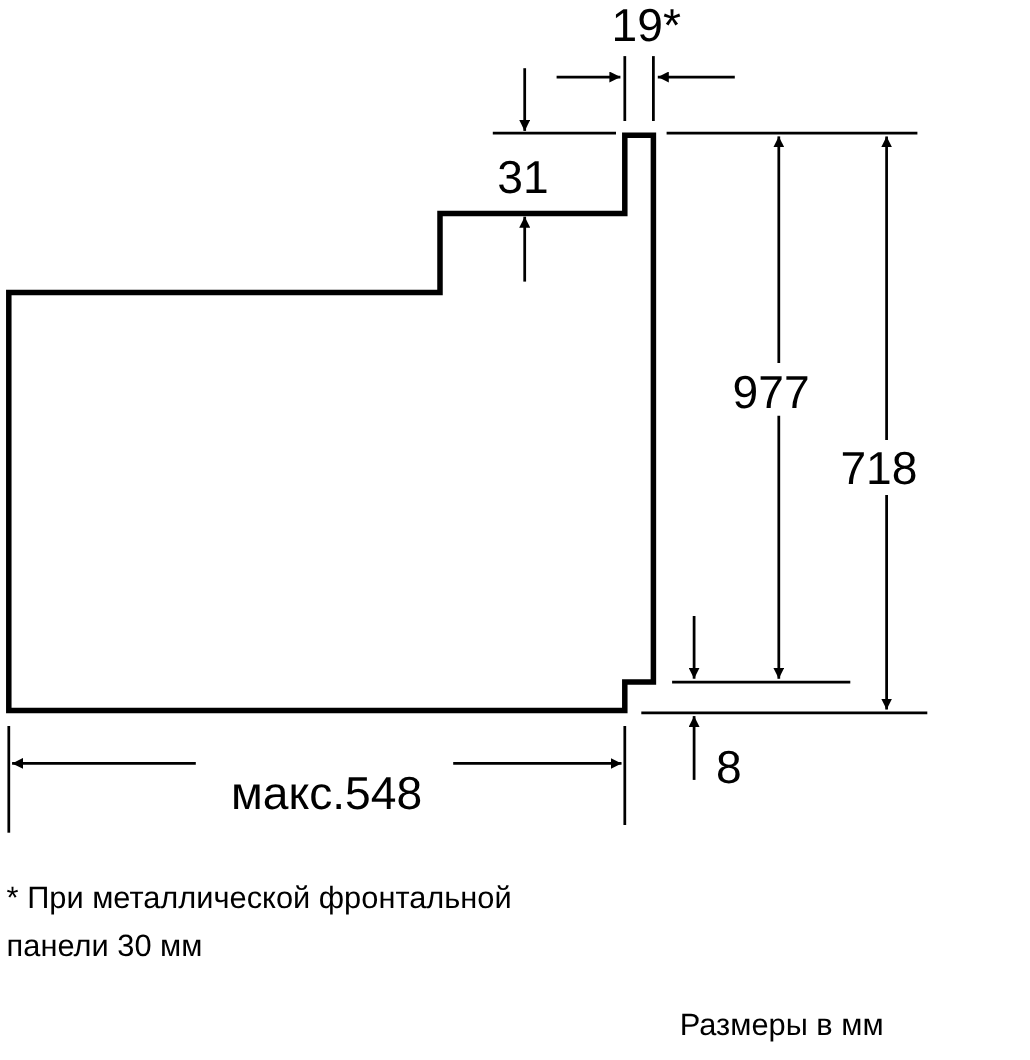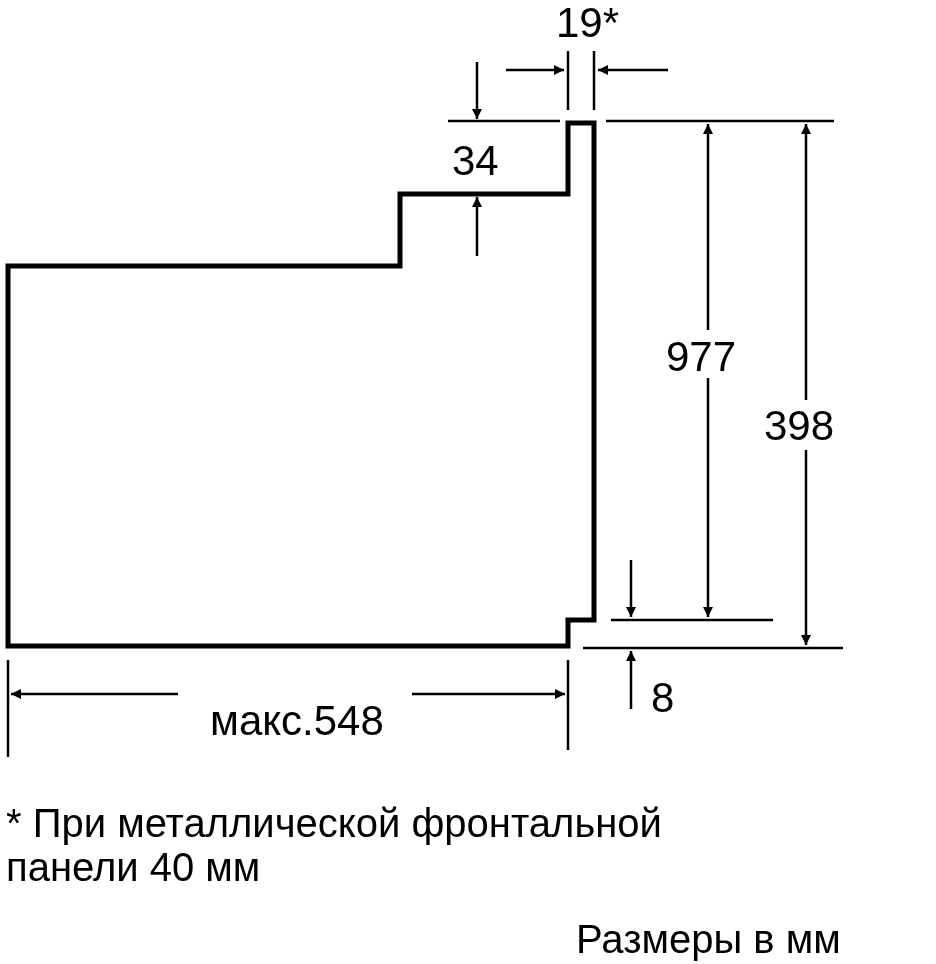--- a/index.html
+++ b/index.html
@@ -1,21 +1,21 @@
 <!DOCTYPE html>
 <html><head>
 <meta charset="utf-8">
 <style>
   html, body { margin:0; padding:0; background:#ffffff; }
   body { width:936px; height:964px; position:relative; overflow:hidden;
          font-family:"Liberation Sans", sans-serif; color:#000; }
   svg { position:absolute; left:0; top:0; }
   .lbl { position:absolute; font-family:"Liberation Sans", sans-serif; color:#000; white-space:nowrap; line-height:1; }
   .dim { font-size:42px; }
-  .note { font-size:40px; line-height:1.15; }
+  .note { font-size:28px; line-height:1.15; }
 </style>
 </head>
 <body>
 
 <svg width="936" height="964" viewBox="0 0 936 964">
   <defs>
     <marker id="ah" viewBox="0 0 10 10" refX="10" refY="5" markerWidth="10" markerHeight="10" markerUnits="userSpaceOnUse" orient="auto">
       <path d="M0,0 L10,5 L0,10 z" fill="#000"></path>
     </marker>
   </defs>
@@ -51,21 +51,21 @@
 
     <line x1="631" y1="560" x2="631" y2="617" marker-end="url(#ah)"></line>
     <line x1="631" y1="709" x2="631" y2="651" marker-end="url(#ah)"></line>
 
     <line x1="178" y1="694" x2="11" y2="694" marker-end="url(#ah)"></line>
     <line x1="412" y1="694" x2="565" y2="694" marker-end="url(#ah)"></line>
   </g>
 </svg>
 
 <div class="lbl dim" style="left:556px; top:2px;">19*</div>
-<div class="lbl dim" style="left:452px; top:140px;">34</div>
+<div class="lbl dim" style="left:452px; top:140px;">31</div>
 <div class="lbl dim" style="left:666px; top:336px;">977</div>
-<div class="lbl dim" style="left:764px; top:405px;">398</div>
+<div class="lbl dim" style="left:764px; top:405px;">718</div>
 <div class="lbl dim" style="left:651px; top:677px;">8</div>
 <div class="lbl dim" style="left:210px; top:700px;">макс.548</div>
 
 <div class="lbl note" style="left:6px; top:800px;">* При металлической фронтальной</div>
-<div class="lbl note" style="left:6px; top:844px;">панели 40 мм</div>
-<div class="lbl note" style="left:576px; top:916px;">Размеры в мм</div>
+<div class="lbl note" style="left:6px; top:844px;">панели 30 мм</div>
+<div class="lbl note" style="left:618px; top:916px;">Размеры в мм</div>
 
 </body></html>

